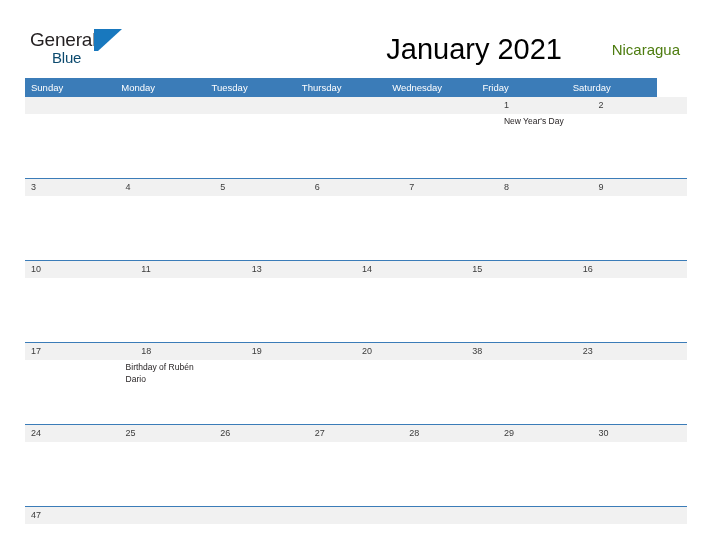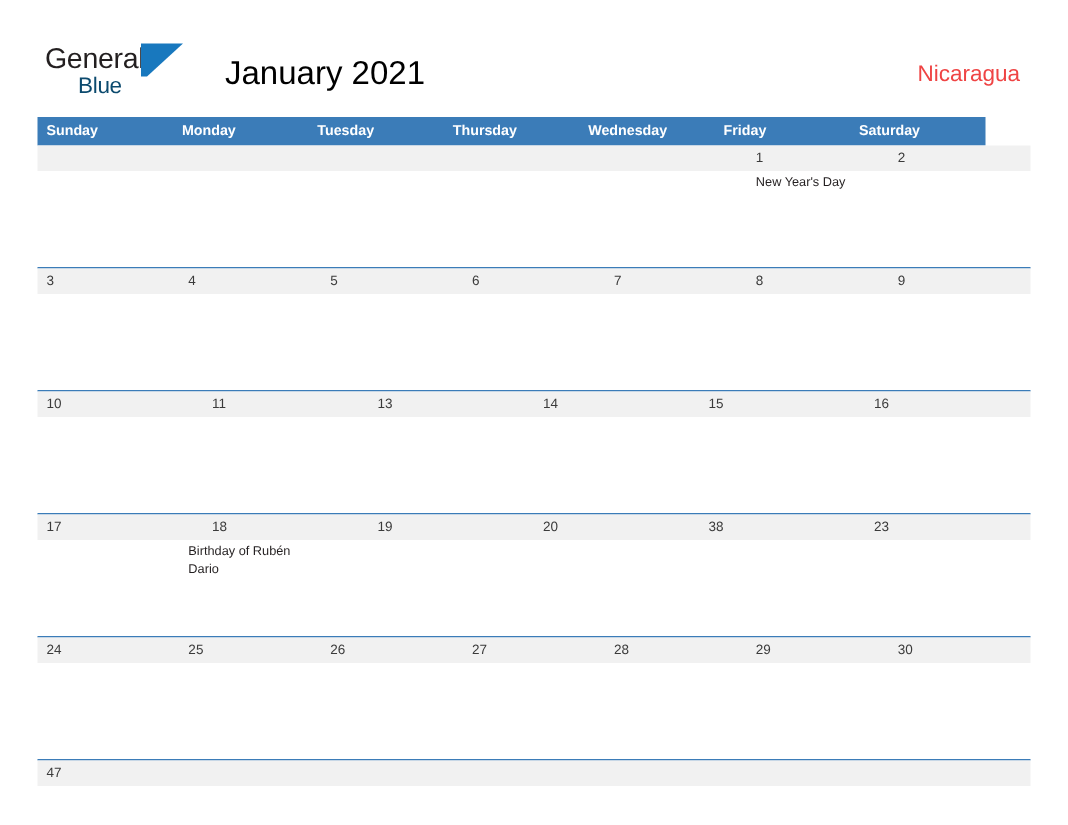--- a/index.html
+++ b/index.html
@@ -80,51 +80,50 @@
     height: 0;
     border-left: 24px solid #1878be;
     border-bottom: 22px solid transparent;
   }
 
   .cal-title {
     position: absolute;
     left: 150px;
     top: 32px;
     width: 412px;
-    text-align: left;
-    font-size: 22px;
+    text-align: right;
+    font-size: 29px;
     color: #000000;
     line-height: 34px;
     white-space: nowrap;
   }
 
   .cal-locale {
     position: absolute;
     right: 32px;
     top: 41px;
     font-size: 15px;
-    color: #ef4444;
+    color: #4d7c0f;
     line-height: 18px;
     white-space: nowrap;
   }
 
   
   .calendar {
     position: absolute;
     left: 25px;
     top: 78px;
     width: 662px;
   }
 
   .weekday-row {
     display: flex;
     width: 632px;
     height: 19px;
     background: #3b7cb8;
-    font-weight: bold;
   }
   .weekday-cell {
     flex: 1 1 0;
     font-size: 9.5px;
     color: #ffffff;
     line-height: 19px;
     padding-left: 6px;
     box-sizing: border-box;
     white-space: nowrap;
     overflow: hidden;

